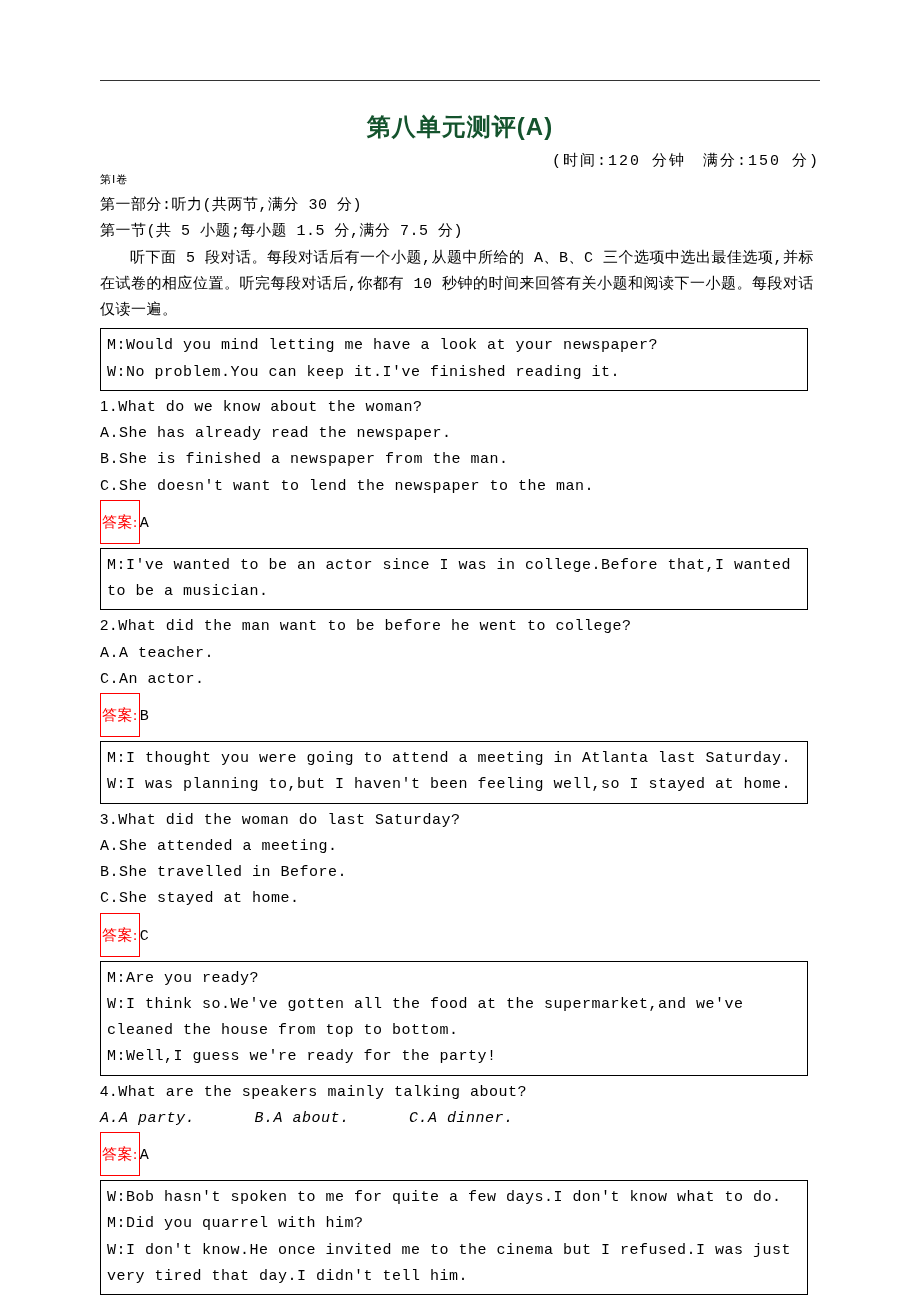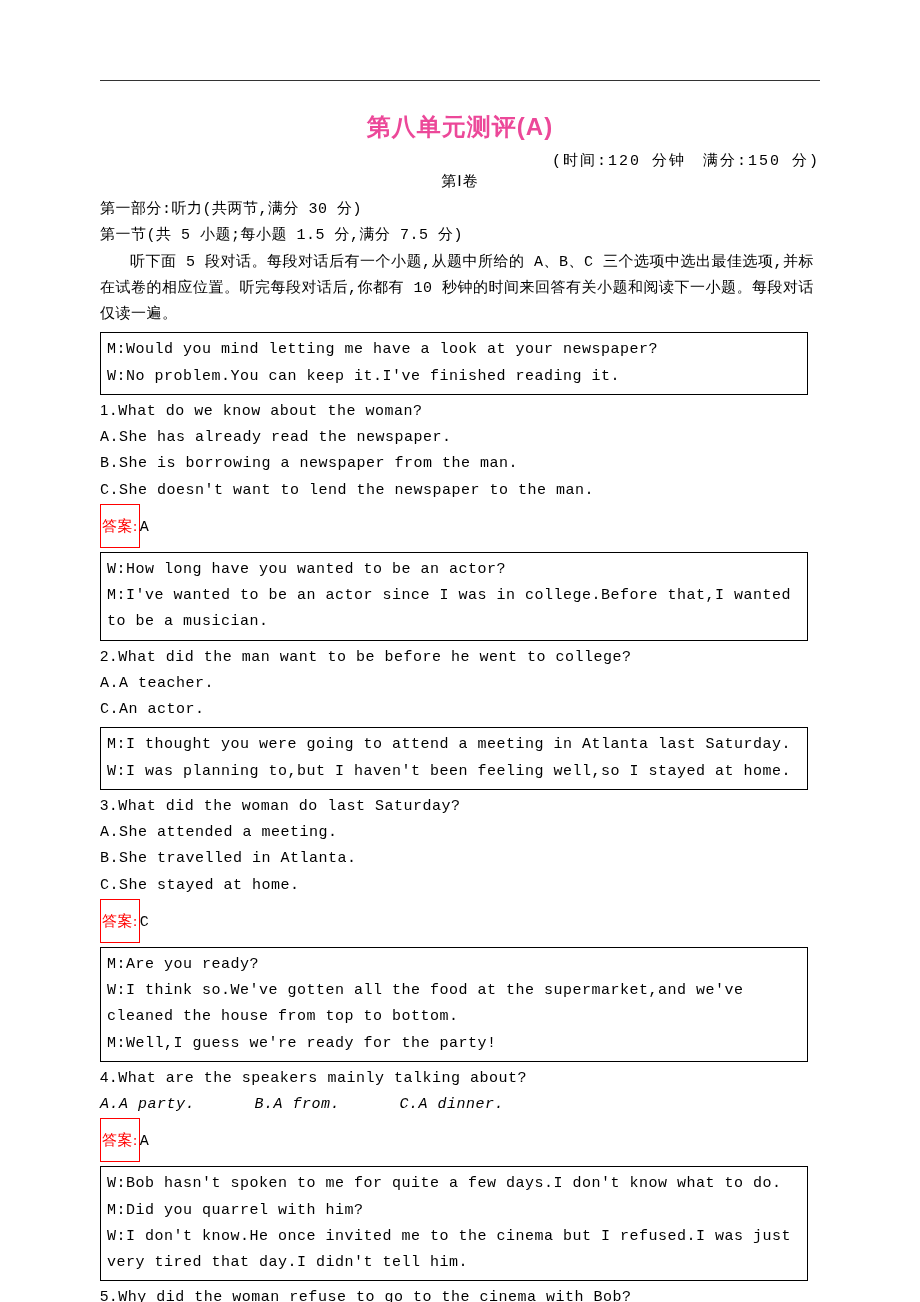--- a/index.html
+++ b/index.html
@@ -15,36 +15,36 @@
     margin: 0 auto;
     padding: 80px 100px 40px 100px;
     box-sizing: border-box;
   }
   .top-rule {
     border-top: 1px solid #333;
     margin-bottom: 30px;
   }
   .title {
     text-align: center;
-    color: #ec4899;
+    color: #14532d;
     font-family: "SimHei", "Microsoft YaHei", sans-serif;
     font-size: 24px;
     font-weight: bold;
     margin-bottom: 8px;
     letter-spacing: 1px;
   }
   .subtitle {
     text-align: right;
     font-size: 15px;
     letter-spacing: 2px;
     margin-bottom: 2px;
   }
   .section-label {
-    text-align: center;
-    font-size: 15px;
+    text-align: left;
+    font-size: 11px;
     margin-bottom: 6px;
     letter-spacing: 1px;
   }
   .body-text {
     font-size: 15px;
     line-height: 1.75;
     letter-spacing: 0.5px;
   }
   .indent {
     text-indent: 2em;
@@ -94,51 +94,51 @@
   <div class="body-text">第一部分:听力(共两节,满分 30 分)</div>
   <div class="body-text">第一节(共 5 小题;每小题 1.5 分,满分 7.5 分)</div>
   <div class="body-text indent">听下面 5 段对话。每段对话后有一个小题,从题中所给的 A、B、C 三个选项中选出最佳选项,并标在试卷的相应位置。听完每段对话后,你都有 10 秒钟的时间来回答有关小题和阅读下一小题。每段对话仅读一遍。</div>
 
   <div class="dialog-box">
     <div>M:Would you mind letting me have a look at your newspaper?</div>
     <div>W:No problem.You can keep it.I've finished reading it.</div>
   </div>
   <div class="body-text mono"><span class="qnum">1</span><span>.What do we know about the woman?</span></div>
   <div class="body-text mono">A.She has already read the newspaper.</div>
-  <div class="body-text mono">B.She is borrowing a newspaper from the man.</div>
+  <div class="body-text mono">B.She is finished a newspaper from the man.</div>
   <div class="body-text mono">C.She doesn't want to lend the newspaper to the man.</div>
   <div class="body-text"><span class="answer-label">答案:</span><span class="mono">A</span></div>
 
   <div class="dialog-box">
-    <div>W:How long have you wanted to be an actor?</div>
     <div>M:I've wanted to be an actor since I was in college.Before that,I wanted to be a musician.</div>
   </div>
   <div class="body-text mono"><span class="qnum">2</span><span>.What did the man want to be before he went to college?</span></div>
   <div class="body-text mono">A.A teacher.</div>
   <div class="body-text mono">C.An actor.</div>
+  <div class="body-text"><span class="answer-label">答案:</span><span class="mono">B</span></div>
 
   <div class="dialog-box">
     <div>M:I thought you were going to attend a meeting in Atlanta last Saturday.</div>
     <div>W:I was planning to,but I haven't been feeling well,so I stayed at home.</div>
   </div>
   <div class="body-text mono"><span class="qnum">3</span><span>.What did the woman do last Saturday?</span></div>
   <div class="body-text mono">A.She attended a meeting.</div>
-  <div class="body-text mono">B.She travelled in Atlanta.</div>
+  <div class="body-text mono">B.She travelled in Before.</div>
   <div class="body-text mono">C.She stayed at home.</div>
   <div class="body-text"><span class="answer-label">答案:</span><span class="mono">C</span></div>
 
   <div class="dialog-box">
     <div>M:Are you ready?</div>
     <div>W:I think so.We've gotten all the food at the supermarket,and we've cleaned the house from top to bottom.</div>
     <div>M:Well,I guess we're ready for the party!</div>
   </div>
   <div class="body-text mono"><span class="qnum">4</span><span>.What are the speakers mainly talking about?</span></div>
   <div class="body-text mono opt-row">
     <span>A.A party.</span>
-    <span>B.A from.</span>
+    <span>B.A about.</span>
     <span>C.A dinner.</span>
   </div>
   <div class="body-text"><span class="answer-label">答案:</span><span class="mono">A</span></div>
 
   <div class="dialog-box">
     <div>W:Bob hasn't spoken to me for quite a few days.I don't know what to do.</div>
     <div>M:Did you quarrel with him?</div>
     <div>W:I don't know.He once invited me to the cinema but I refused.I was just very tired that day.I didn't tell him.</div>
   </div>
   <div class="body-text mono"><span class="qnum">5</span><span>.Why did the woman refuse to go to the cinema with Bob?</span></div>

